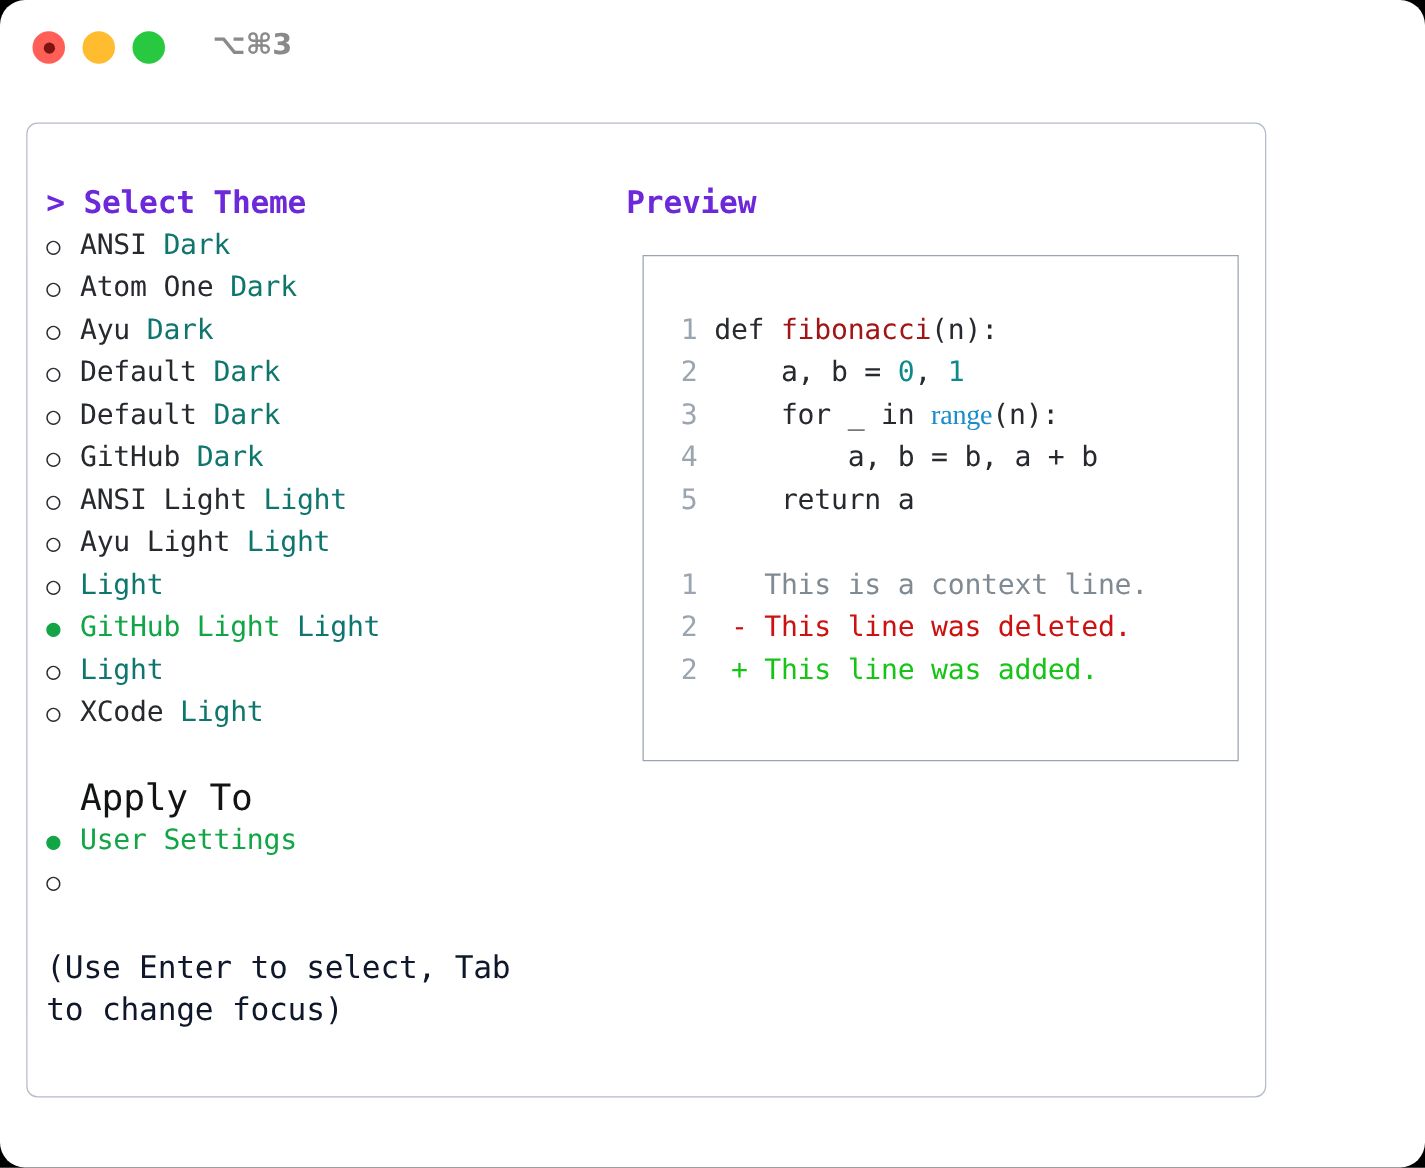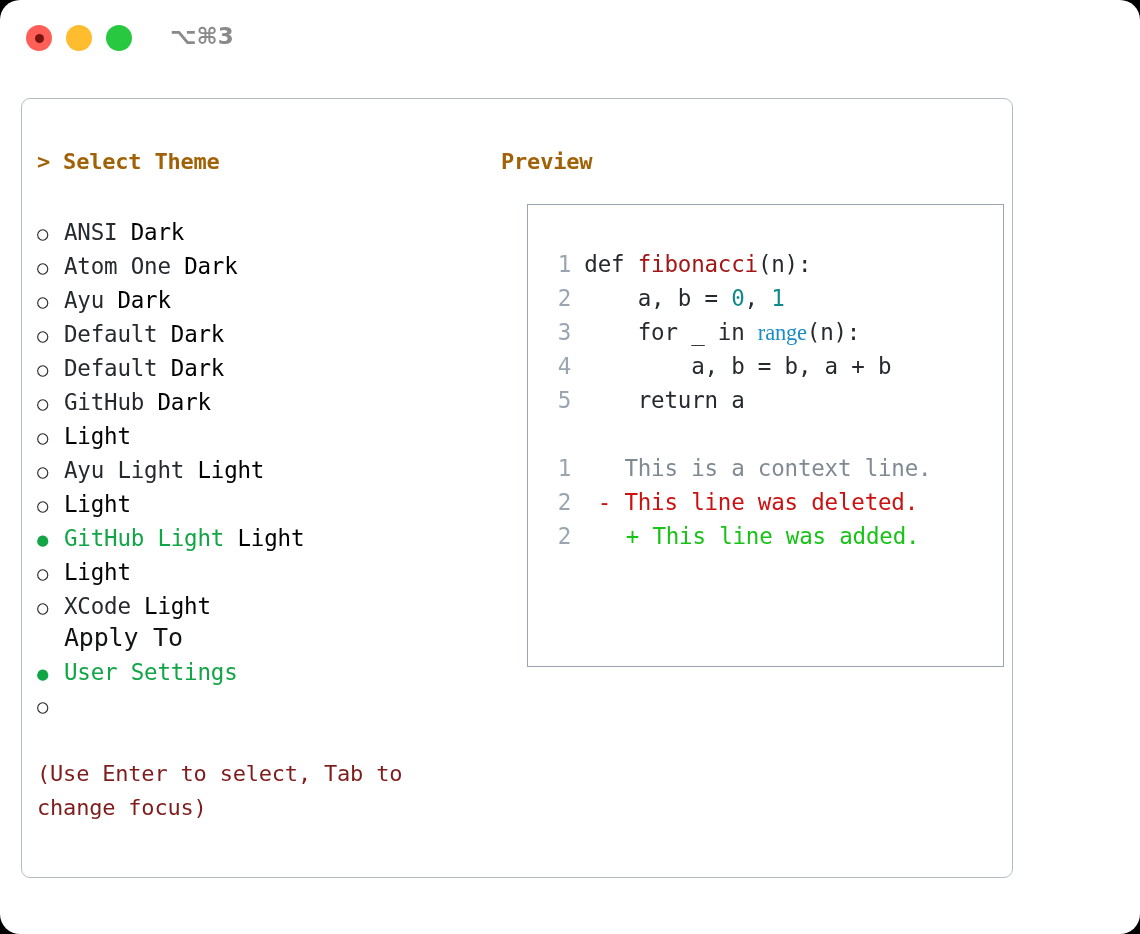--- a/index.html
+++ b/index.html
@@ -92,23 +92,23 @@
     width: 440px;
   }
   .right-col {
     position: absolute;
     left: 479px;
     top: 46px;
     width: 500px;
   }
 
   .section-title {
-    font-size: 22px;
+    font-size: 25px;
     font-weight: 700;
-    color: #a16207;
+    color: #6d28d9;
     line-height: 34px;
     white-space: pre;
     letter-spacing: -0.2px;
   }
 
   .opt-list { margin-top: 0px; }
 
   .opt-row {
     display: flex;
     align-items: baseline;
@@ -121,49 +121,49 @@
   .marker {
     width: 27px;
     flex: 0 0 27px;
     font-size: 19px;
     line-height: 34px;
     color: #2a2d31;
   }
   .marker.sel { color: #11a546; }
   .opt-name  { color: #26292e; }
   .opt-name.sel { color: #11a546; }
-  .opt-kind  { color: #000000; margin-top: 36px; }
+  .opt-kind  { color: #0f766e; }
 
   .group-label {
+    font-size: 29px;
+    color: #111315;
+    line-height: 34px;
+    padding-left: 27px;
+    white-space: pre;
+    letter-spacing: -0.2px;
+  }
+
+  .spacer-row { height: 34px; }
+
+  .hint {
     font-size: 25px;
-    color: #111315;
-    line-height: 34px;
-    padding-left: 27px;
-    white-space: pre;
-    letter-spacing: -0.2px;
-  }
-
-  .spacer-row { height: 34px; }
-
-  .hint {
-    font-size: 22px;
-    color: #7f1d1d;
+    color: #0f172a;
     line-height: 34px;
     max-width: 400px;
     white-space: normal;
     letter-spacing: -0.2px;
   }
 
   
   .preview-box {
     position: absolute;
-    left: 26px;
+    left: 13px;
     top: 59px;
     width: 477px;
-    height: 463px;
+    height: 405px;
     border: 1.6px solid #9aa5b1;
     box-sizing: border-box;
     background: #ffffff;
   }
   .code {
     position: absolute;
     left: 17px;
     top: 42px;
     font-size: 22.5px;
     line-height: 34px;
@@ -176,21 +176,21 @@
     width: 26px;
     text-align: right;
     color: #9aa5b1;
   }
   .tok-plain { color: #26292e; }
   .tok-fn    { color: #a31515; }
   .tok-num   { color: #0f8a8c; }
   .tok-call  { color: #1a8cc8; font-family: Liberation Serif, serif; }
   .d-ctx     { color: #808a93; }
   .d-del     { color: #cc1111; text-align: right; }
-  .d-add     { color: #16c416; margin-left: 28px; }
+  .d-add     { color: #16c416; }
   .gap-line  { height: 34px; }
 </style>
 </head>
 <body>
 
 <div class="window">
 
   <div class="titlebar">
     <div class="lights">
       <div class="light light-red"></div>
@@ -206,21 +206,21 @@
 
       <div class="section-title">&gt; Select Theme</div>
 
       <div class="opt-list" id="theme-list">
           <div class="opt-row"><span class="marker">○</span><span class="opt-name">ANSI </span><span class="opt-kind">Dark</span></div>
           <div class="opt-row"><span class="marker">○</span><span class="opt-name">Atom One </span><span class="opt-kind">Dark</span></div>
           <div class="opt-row"><span class="marker">○</span><span class="opt-name">Ayu </span><span class="opt-kind">Dark</span></div>
           <div class="opt-row"><span class="marker">○</span><span class="opt-name">Default </span><span class="opt-kind">Dark</span></div>
           <div class="opt-row"><span class="marker">○</span><span class="opt-name">Default </span><span class="opt-kind">Dark</span></div>
           <div class="opt-row"><span class="marker">○</span><span class="opt-name">GitHub </span><span class="opt-kind">Dark</span></div>
-          <div class="opt-row"><span class="marker">○</span><span class="opt-kind">Light</span></div>
+          <div class="opt-row"><span class="marker">○</span><span class="opt-name">ANSI Light </span><span class="opt-kind">Light</span></div>
           <div class="opt-row"><span class="marker">○</span><span class="opt-name">Ayu Light </span><span class="opt-kind">Light</span></div>
           <div class="opt-row"><span class="marker">○</span><span class="opt-kind">Light</span></div>
           <div class="opt-row"><span class="marker sel">●</span><span class="opt-name sel">GitHub Light </span><span class="opt-kind">Light</span></div>
           <div class="opt-row"><span class="marker">○</span><span class="opt-kind">Light</span></div>
           <div class="opt-row"><span class="marker">○</span><span class="opt-name">XCode </span><span class="opt-kind">Light</span></div>
         </div>
 
       <div class="spacer-row"></div>
 
       <div class="group-label">Apply To</div>

